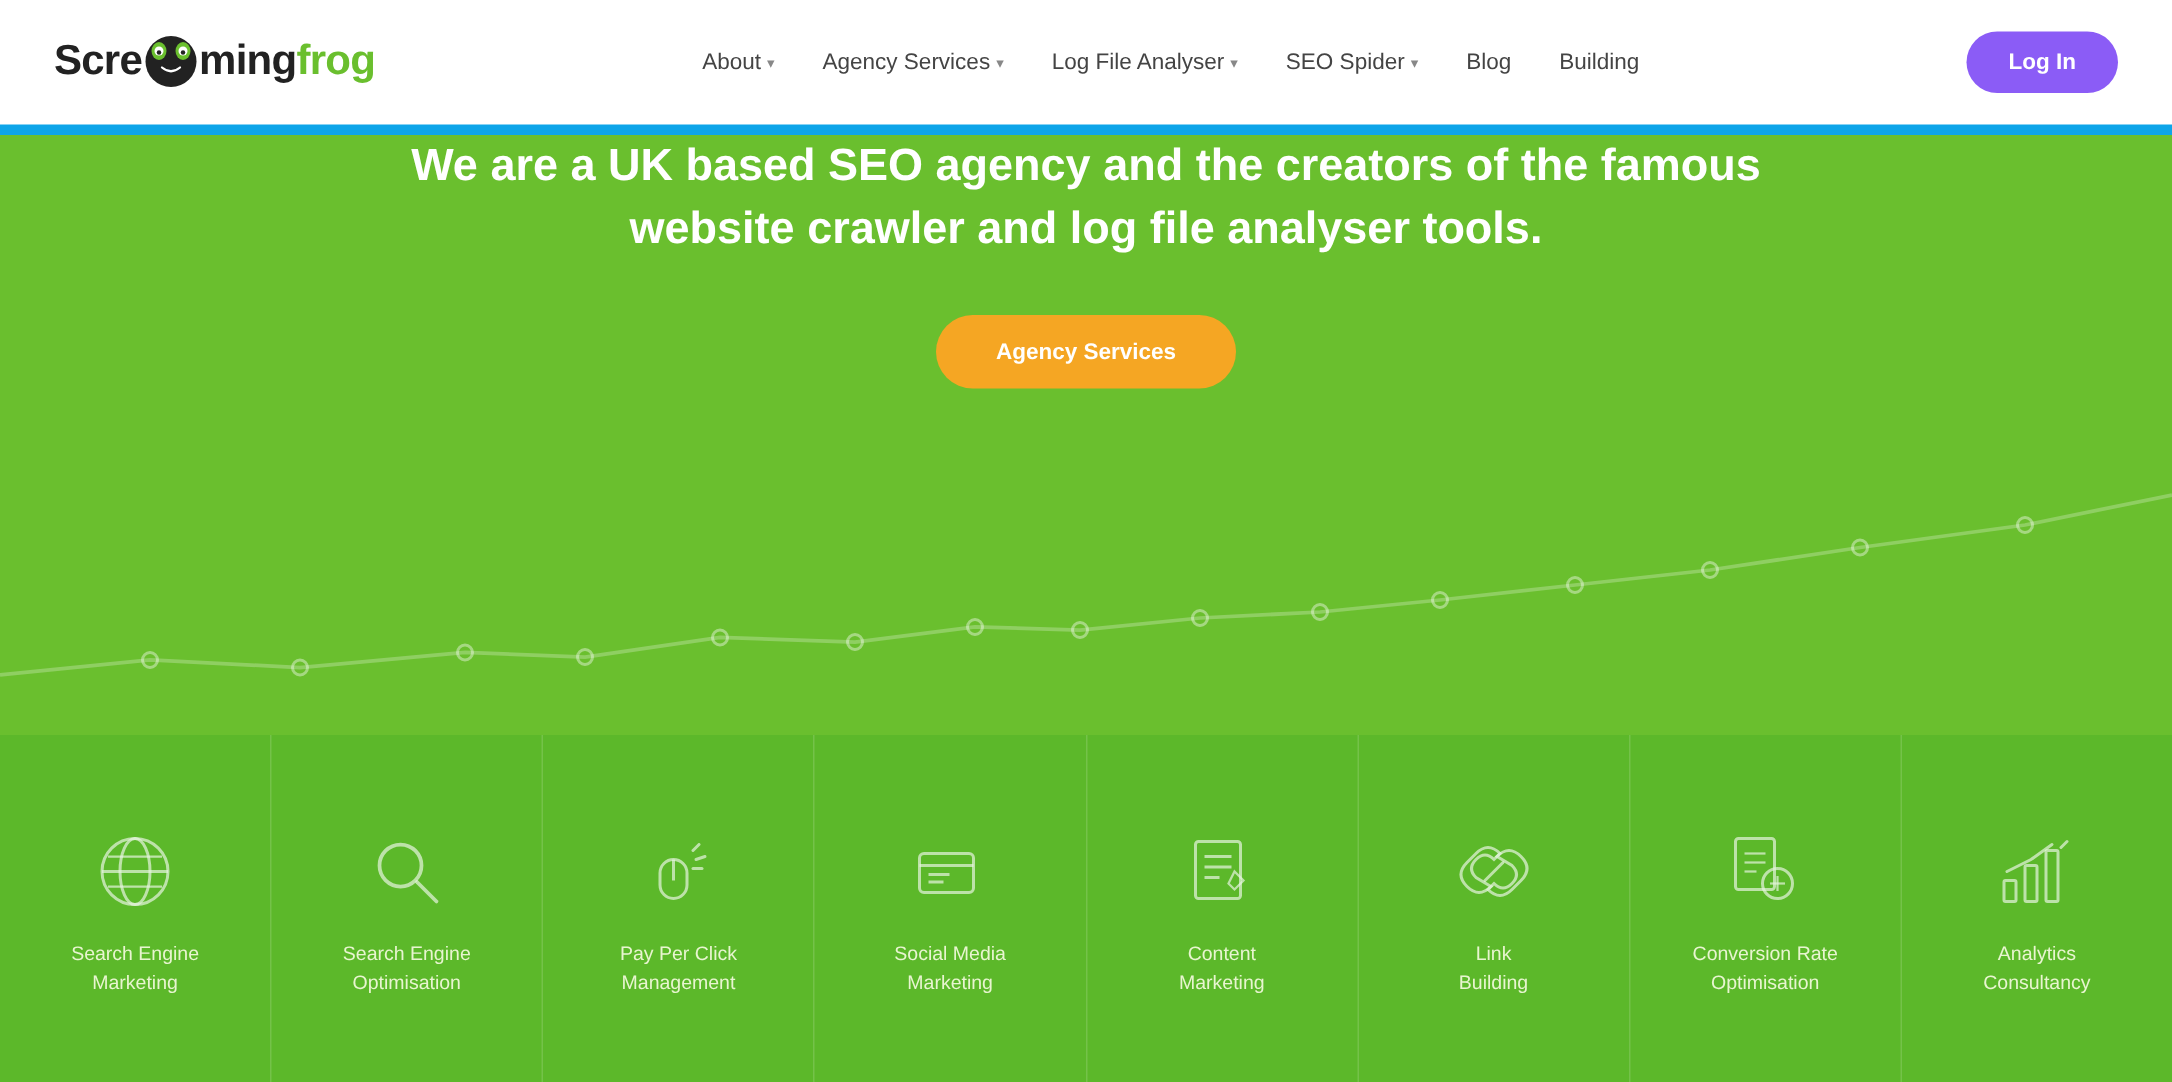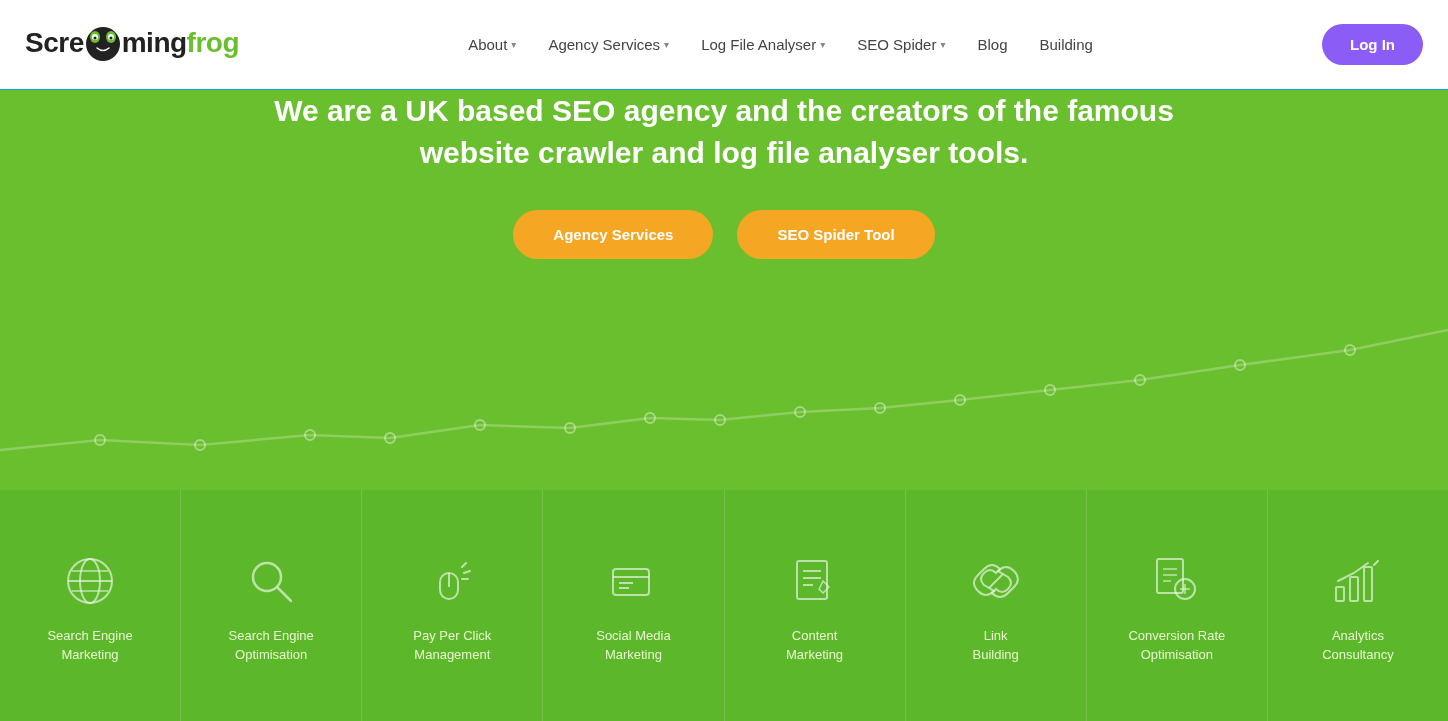--- a/index.html
+++ b/index.html
@@ -5,22 +5,22 @@
     * { margin: 0; padding: 0; box-sizing: border-box; }
     body { font-family: Arial, sans-serif; width: 1448px; overflow-x: hidden; }
 
     
     .header {
       background: #fff;
       height: 90px;
       display: flex;
       align-items: center;
       justify-content: space-between;
-      padding: 0 25px;
-      border-bottom: 1px solid #0ea5e9;
+      padding: 0 36px;
+      border-bottom: 7px solid #0ea5e9;
     }
     .logo {
       display: flex;
       align-items: center;
     }
     .logo-text {
       font-size: 28px;
       font-weight: bold;
       color: #222;
       letter-spacing: -0.5px;
@@ -210,21 +210,20 @@
     <circle cx="960" cy="130" r="5" fill="none" stroke="rgba(255,255,255,0.4)" stroke-width="2"></circle>
     <circle cx="1050" cy="120" r="5" fill="none" stroke="rgba(255,255,255,0.4)" stroke-width="2"></circle>
     <circle cx="1140" cy="110" r="5" fill="none" stroke="rgba(255,255,255,0.4)" stroke-width="2"></circle>
     <circle cx="1240" cy="95" r="5" fill="none" stroke="rgba(255,255,255,0.4)" stroke-width="2"></circle>
     <circle cx="1350" cy="80" r="5" fill="none" stroke="rgba(255,255,255,0.4)" stroke-width="2"></circle>
   </svg>
 
   <p class="hero-text">We are a UK based SEO agency and the creators of the famous website crawler and log file analyser tools.</p>
   <div class="hero-buttons">
     <button class="hero-btn">Agency Services</button>
-    <button class="hero-btn">SEO Spider Tool</button>
   </div>
 </section>
 
 <div class="services-row">
 
   <div class="service-item">
     <svg class="service-icon" viewBox="0 0 60 60" fill="none" xmlns="http://www.w3.org/2000/svg">
       <circle cx="30" cy="30" r="22" stroke="rgba(255,255,255,0.7)" stroke-width="2"></circle>
       <ellipse cx="30" cy="30" rx="10" ry="22" stroke="rgba(255,255,255,0.7)" stroke-width="2"></ellipse>
       <line x1="8" y1="30" x2="52" y2="30" stroke="rgba(255,255,255,0.7)" stroke-width="2"></line>

